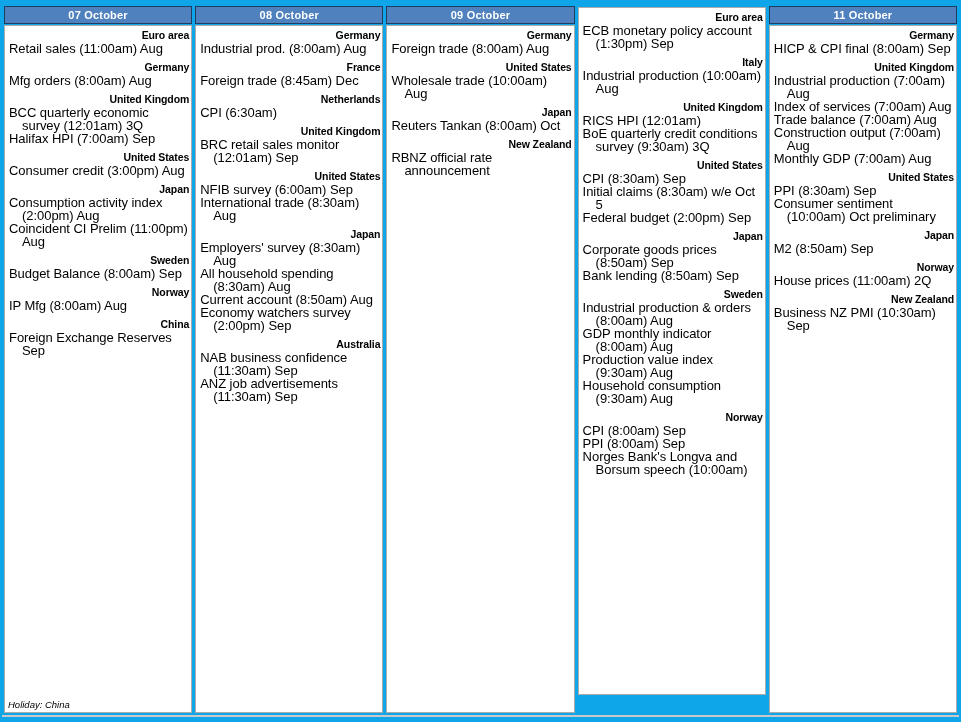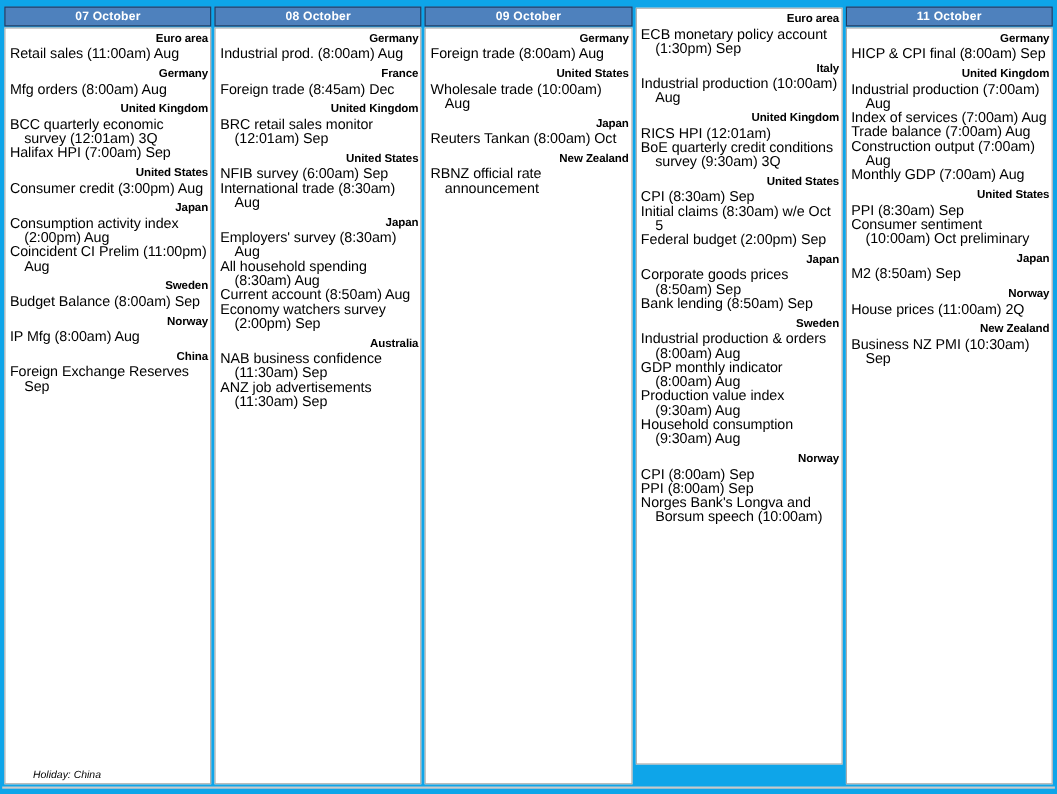--- a/index.html
+++ b/index.html
@@ -66,21 +66,20 @@
     padding-left: 13px;
     text-indent: -13px; 
   }
   .footnote {
     position: absolute;
     left: 3px;
     bottom: 1px;
     font-size: 9.5px;
     font-style: italic;
     line-height: 12px;
-    margin-left: 22px;
   }
   .page-rule {
     position: absolute;
     left: 2px;
     right: 2px;
     top: 715px;
     border-top: 2px solid var(--page-rule, #C9C9C9);
   }
 </style>
 </head>
@@ -133,20 +132,24 @@
         <div class="col-body">
           <div class="group">
             <div class="country">Germany</div>
             <div class="event">Industrial prod. (8:00am) Aug</div>
           </div>
           <div class="group">
             <div class="country">France</div>
             <div class="event">Foreign trade (8:45am) Dec</div>
           </div>
           <div class="group">
+            <div class="country">Netherlands</div>
+            <div class="event">CPI (6:30am)</div>
+          </div>
+          <div class="group">
             <div class="country">United Kingdom</div>
             <div class="event">BRC retail sales monitor (12:01am) Sep</div>
           </div>
           <div class="group">
             <div class="country">United States</div>
             <div class="event">NFIB survey (6:00am) Sep</div>
             <div class="event">International trade (8:30am) Aug</div>
           </div>
           <div class="group">
             <div class="country">Japan</div>

